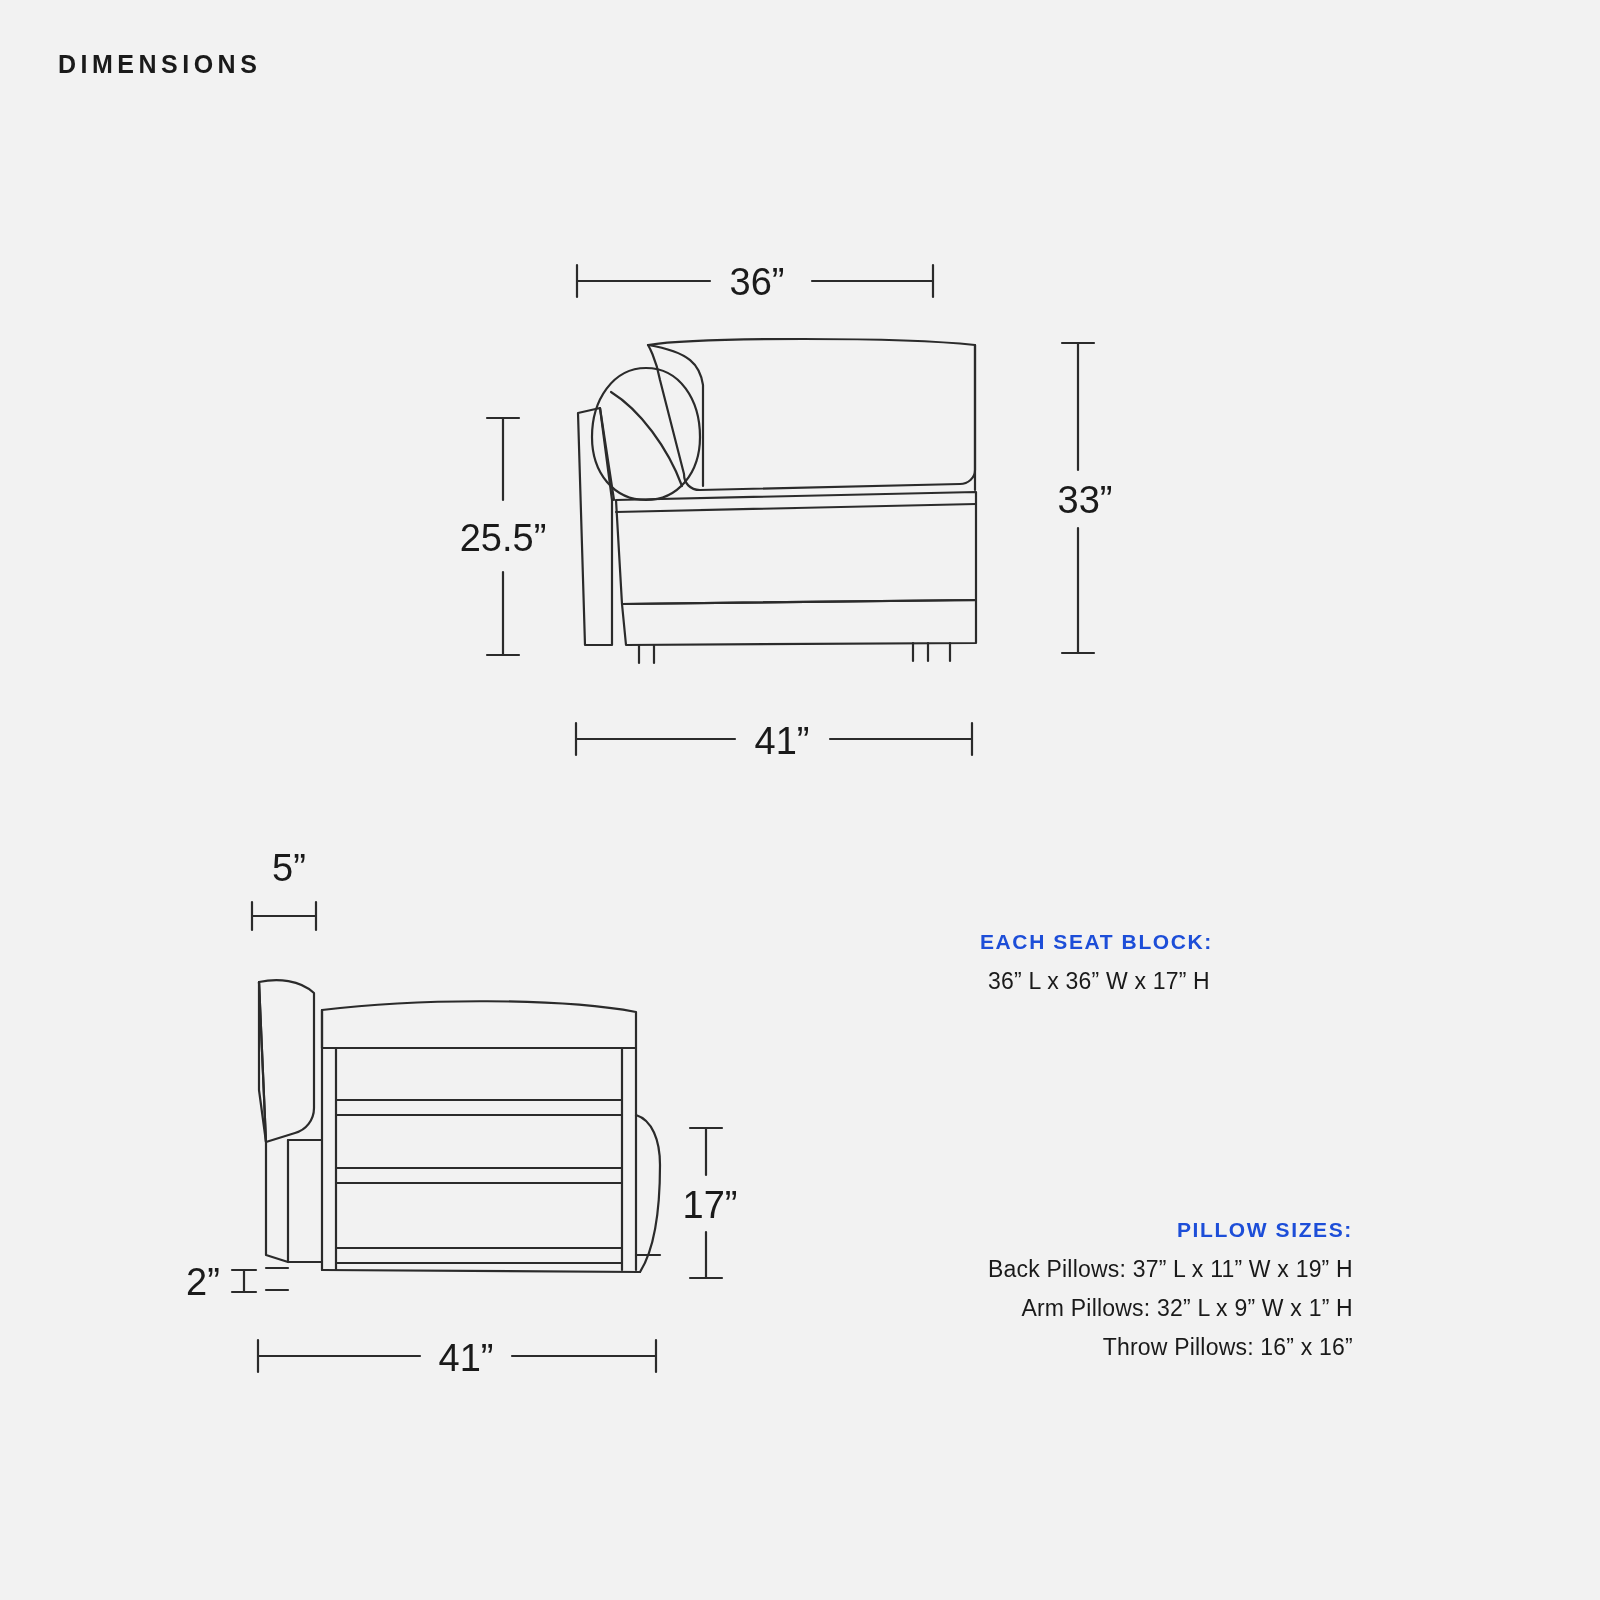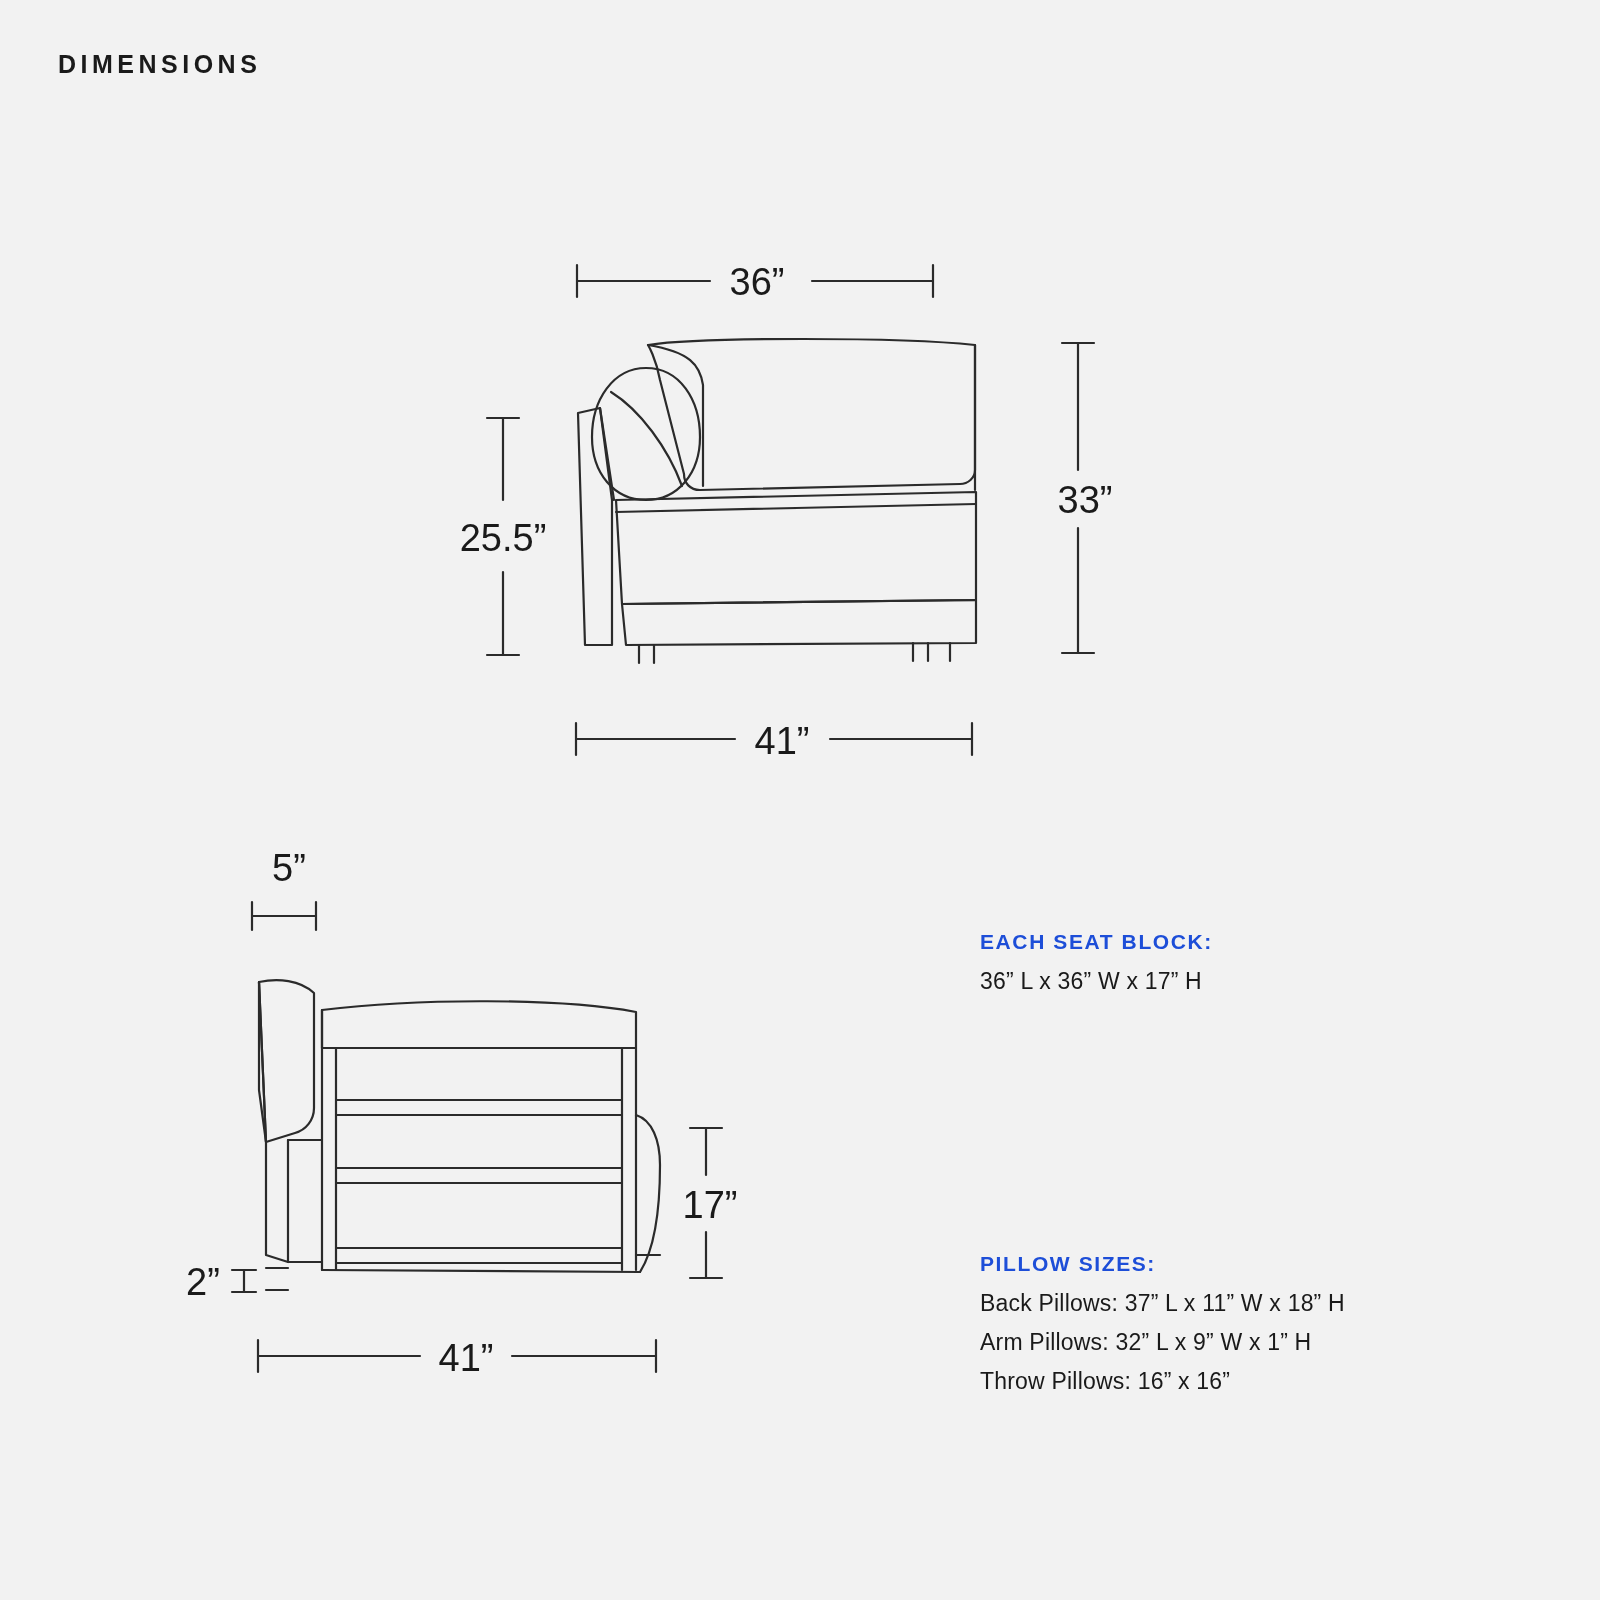--- a/index.html
+++ b/index.html
@@ -43,26 +43,26 @@
   .spec-head {
     font-size: 21px;
     font-weight: bold;
     letter-spacing: 1.6px;
     color: #1d4ed8;
     margin: 0 0 14px 0;
   }
   .spec-line {
     font-size: 23px;
     color: #1a1a1a;
-    margin: 0 0 12px 0;
+    margin: 0 0 12px 8px;
     letter-spacing: 0.2px;
   }
   #specs-seat-block { top: 930px; }
   #specs-seat-depth { top: 1075px; }
-  #specs-pillows { top: 1252px; }
+  #specs-pillows { top: 1218px; text-align: right; }
   .dim-label {
     font-family: "Liberation Sans", sans-serif;
     fill: #1a1a1a;
   }
 </style>
 </head>
 <body>
 
 <div class="page">
 
@@ -196,18 +196,18 @@
   </svg>
 
   <div class="spec-block" id="specs-seat-block">
     <div class="spec-head">EACH SEAT BLOCK:</div>
     <div class="spec-line">36” L x 36” W x 17” H</div>
   </div>
 
 
   <div class="spec-block" id="specs-pillows">
     <div class="spec-head">PILLOW SIZES:</div>
-    <div class="spec-line">Back Pillows: 37” L x 11” W x 18” H</div>
+    <div class="spec-line">Back Pillows: 37” L x 11” W x 19” H</div>
     <div class="spec-line">Arm Pillows: 32” L x 9” W x 1” H</div>
     <div class="spec-line">Throw Pillows: 16” x 16”</div>
   </div>
 
 </div>
 
 </body></html>

